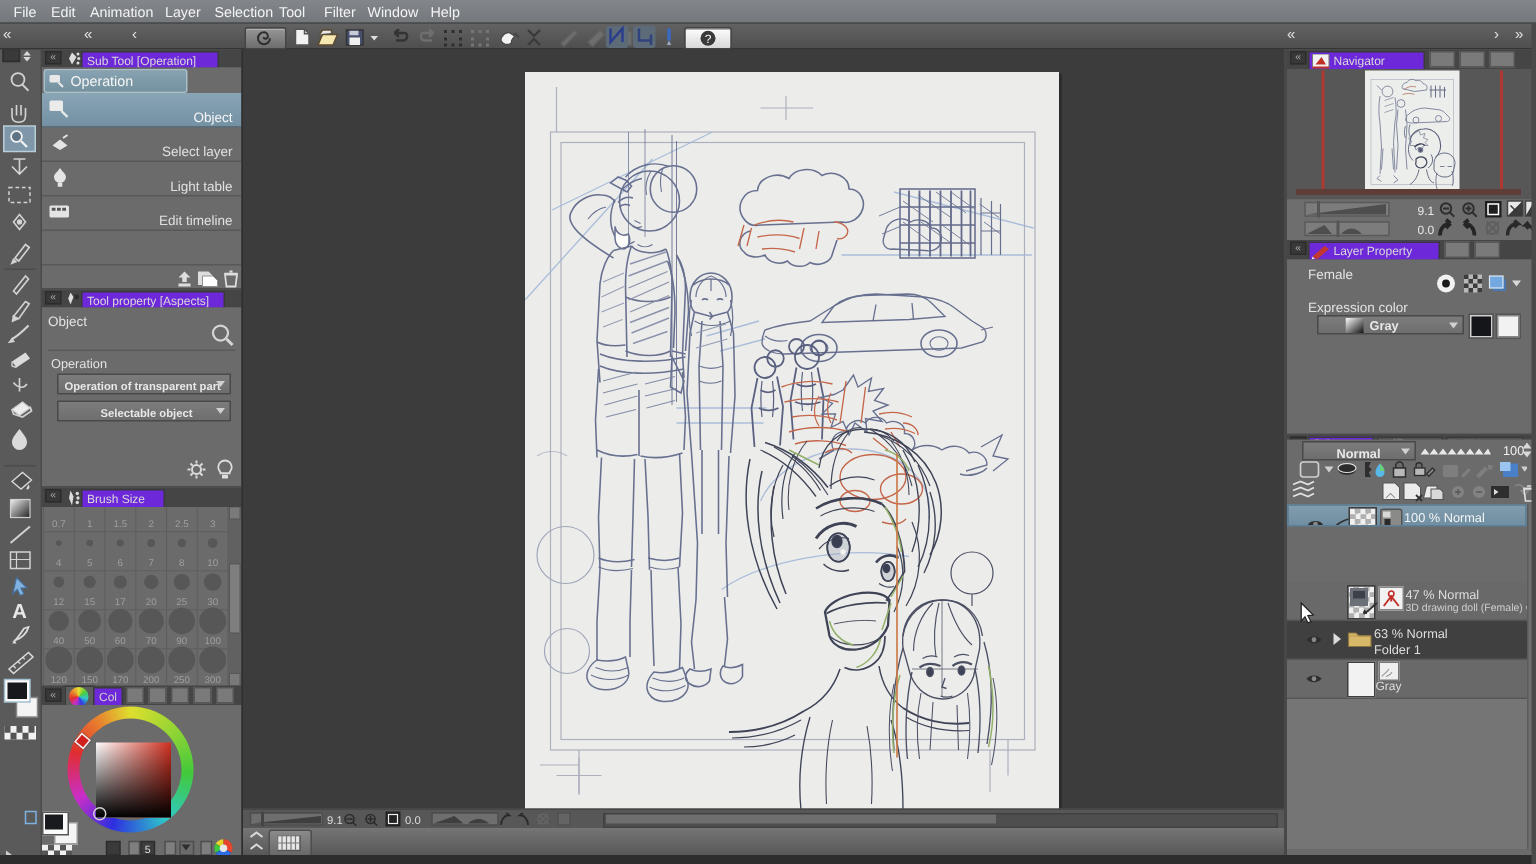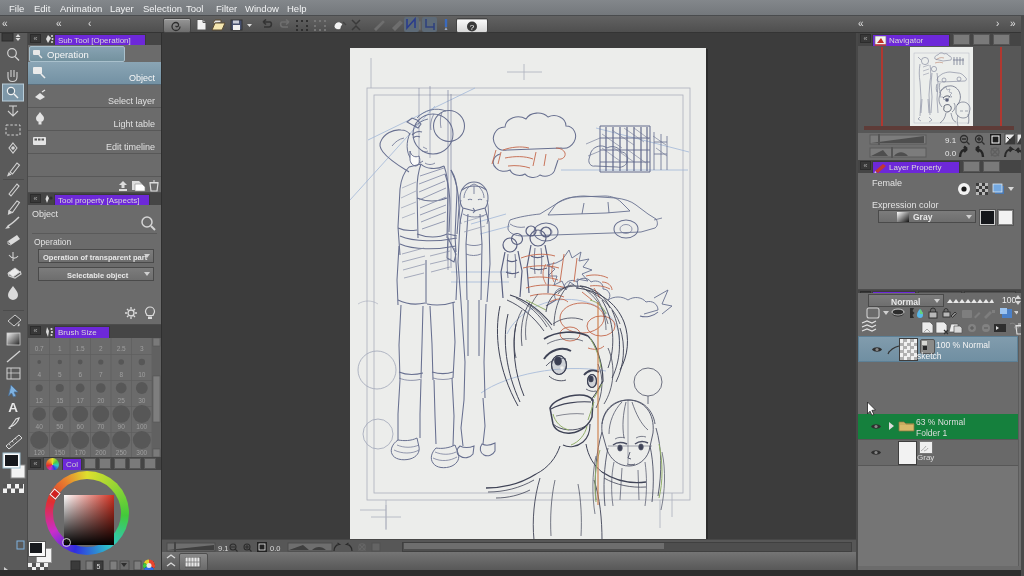--- a/index.html
+++ b/index.html
@@ -887,37 +887,54 @@
             <path d="M126 8h4" stroke="#585858" stroke-width="1"></path>
           </g>
         <rect x="136" y="4" width="12" height="8" fill="#2e2e2e"></rect>
           <path d="M138 6l3 2-3 2z" fill="#ddd"></path>
         <path d="M152 4c3-2 6 0 6 3h-2l2.5 3 2.5-3h-2" fill="none" stroke="#888" stroke-width="1"></path>
         <g fill="none" stroke="#e0e0e0" stroke-width="1.1">
             <path d="M158 6h7l-1 8h-5zM157.5 5.5h8M160 4h3"></path>
           </g>
       </svg>
 
-      <div class="row" style="left:0;top:43px;width:160px;height:26px;background:linear-gradient(#819cad,#708fa2);border:1px solid #5d8096;box-sizing:border-box;">
+      <div class="row" style="left:0;top:43px;width:160px;height:15px;background:linear-gradient(#819cad,#708fa2);border:1px solid #5d8096;box-sizing:border-box;">
           <svg class="abs" style="left:12px;top:8px" width="12" height="9" viewBox="0 0 12 9">
             <path d="M1 4.5C3 1.5 9 1.5 11 4.5 9 7.5 3 7.5 1 4.5z" fill="#2e2e2e"></path>
             <circle cx="6" cy="4.5" r="1.6" fill="#888"></circle>
           </svg>
           <svg class="abs" style="left:28px;top:7px" width="13" height="12" viewBox="0 0 13 12">
             <path d="M1 10C3 6 8 3 12 2M1 10l1.5-3" fill="none" stroke="#333" stroke-width="1.2"></path>
           </svg>
           <div class="abs" style="left:40px;top:1px;width:17px;height:21px;background:repeating-conic-gradient(#b0b0b0 0 25%,#f0f0f0 0 50%) 0 0/7px 7px;border:1px solid #3e3e3e;"></div>
           <div class="abs" style="left:61px;top:2px;width:13px;height:13px;background:#8a8a88;border:1px solid #555;border-radius:2px;">
             <div class="abs" style="left:1px;top:1px;width:5px;height:4px;background:#d8d8d4"></div>
             <div class="abs" style="left:2px;top:6px;width:4px;height:4px;background:#2a2a2a"></div>
           </div>
           <span class="abs" style="left:77px;top:3px;font-size:8.5px;color:#f4f4f4;">100 % Normal</span>
           <span class="abs" style="left:58px;top:14px;font-size:8.5px;color:#f4f4f4;">sketch</span>
         </div>
-      <div class="row" style="left:0;top:121px;width:160px;height:26px;background:#15803d;border-bottom:1px solid #575757;box-sizing:border-box;">
+      <div class="row" style="left:0;top:95px;width:160px;height:26px;background:#696969;border-bottom:1px solid #575757;box-sizing:border-box;">
+          <div class="abs" style="left:40px;top:2px;width:17px;height:21px;background:repeating-conic-gradient(#b0b0b0 0 25%,#f0f0f0 0 50%) 0 0/7px 7px;border:1px solid #3e3e3e;"></div>
+          <div class="abs" style="left:42px;top:4px;width:12px;height:12px;background:#6a6f78;">
+            <div class="abs" style="left:2px;top:2px;width:8px;height:5px;background:#3c4048"></div>
+          </div>
+          <svg class="abs" style="left:50px;top:13px" width="11" height="11" viewBox="0 0 11 11">
+            <path d="M1 8c3-1 5-4 9-7M1 8l1-2.2M1 8l2.3-0.4" fill="none" stroke="#2e2e2e" stroke-width="1.2"></path>
+          </svg>
+          <div class="abs" style="left:61px;top:3px;width:15px;height:14px;background:#f2f2f2;border:1px solid #888;">
+            <svg class="abs" style="left:1px;top:1px" width="13" height="12" viewBox="0 0 13 12">
+              <circle cx="6.5" cy="2.8" r="1.8" fill="none" stroke="#c03028" stroke-width="1.1"></circle>
+              <path d="M1.5 11L6.5 4.5 11.5 11M6.5 4.5v3.5" fill="none" stroke="#c03028" stroke-width="1.3"></path>
+            </svg>
+          </div>
+          <span class="abs" style="left:79px;top:3px;font-size:8.5px;color:#dedede;">47 % Normal</span>
+          <span class="abs" style="left:79px;top:14px;font-size:7px;color:#cfcfcf;">3D drawing doll (Female) Co..</span>
+        </div>
+      <div class="row" style="left:0;top:121px;width:160px;height:26px;background:#404040;border-bottom:1px solid #575757;box-sizing:border-box;">
           <svg class="abs" style="left:12px;top:8px" width="12" height="9" viewBox="0 0 12 9">
             <path d="M1 4.5C3 1.5 9 1.5 11 4.5 9 7.5 3 7.5 1 4.5z" fill="#2e2e2e"></path>
             <circle cx="6" cy="4.5" r="1.6" fill="#888"></circle>
           </svg>
           <div class="abs" style="left:31px;top:8px;width:0;height:0;border-top:4px solid transparent;border-bottom:4px solid transparent;border-left:5px solid #dcdcdc;"></div>
           <svg class="abs" style="left:40px;top:5px" width="17" height="13" viewBox="0 0 17 13">
             <path d="M1 3h5l2 2h8v7H1z" fill="#d8b96a" stroke="#8a7540" stroke-width="0.8"></path>
             <path d="M1 5h15" stroke="#b89a50" stroke-width="0.8"></path>
           </svg>
           <span class="abs" style="left:58px;top:3px;font-size:8.5px;color:#dedede;">63 % Normal</span>

